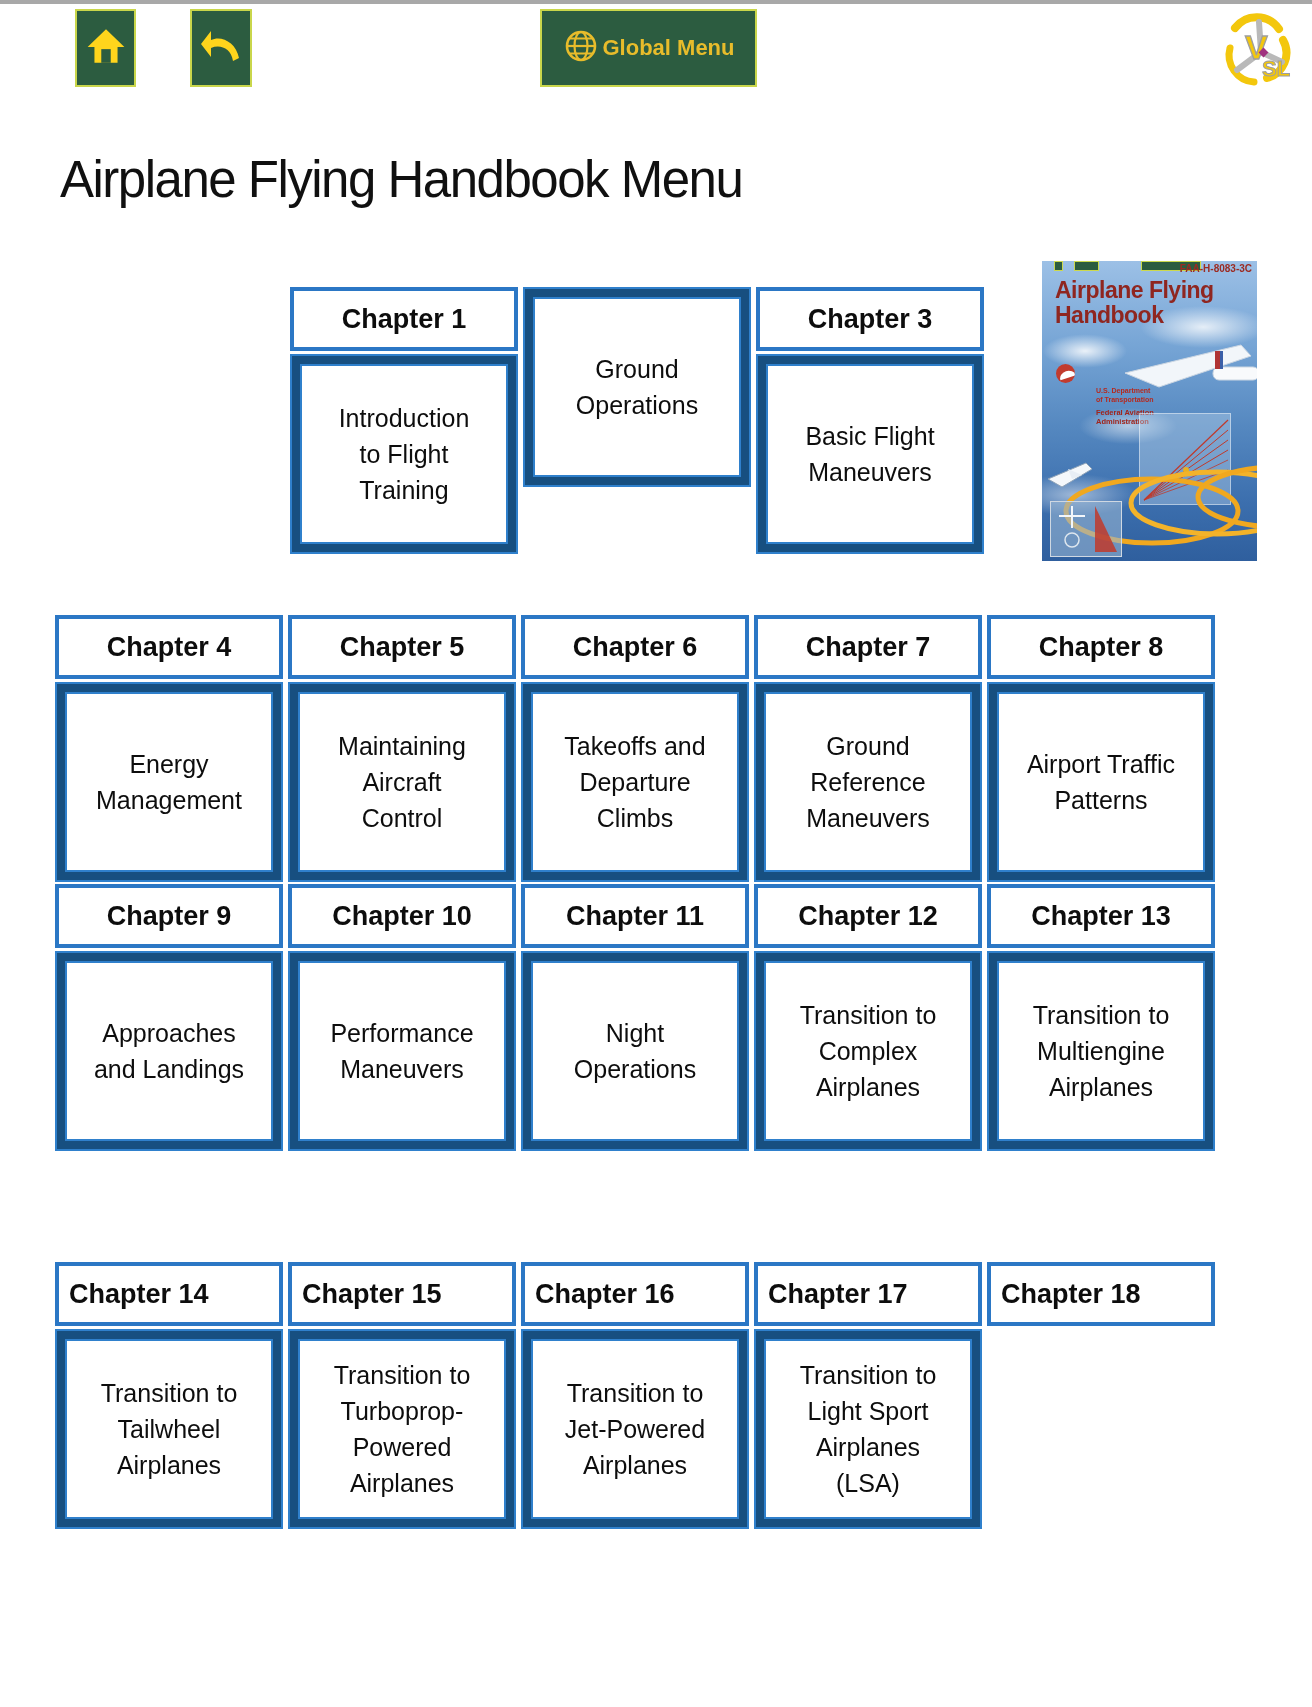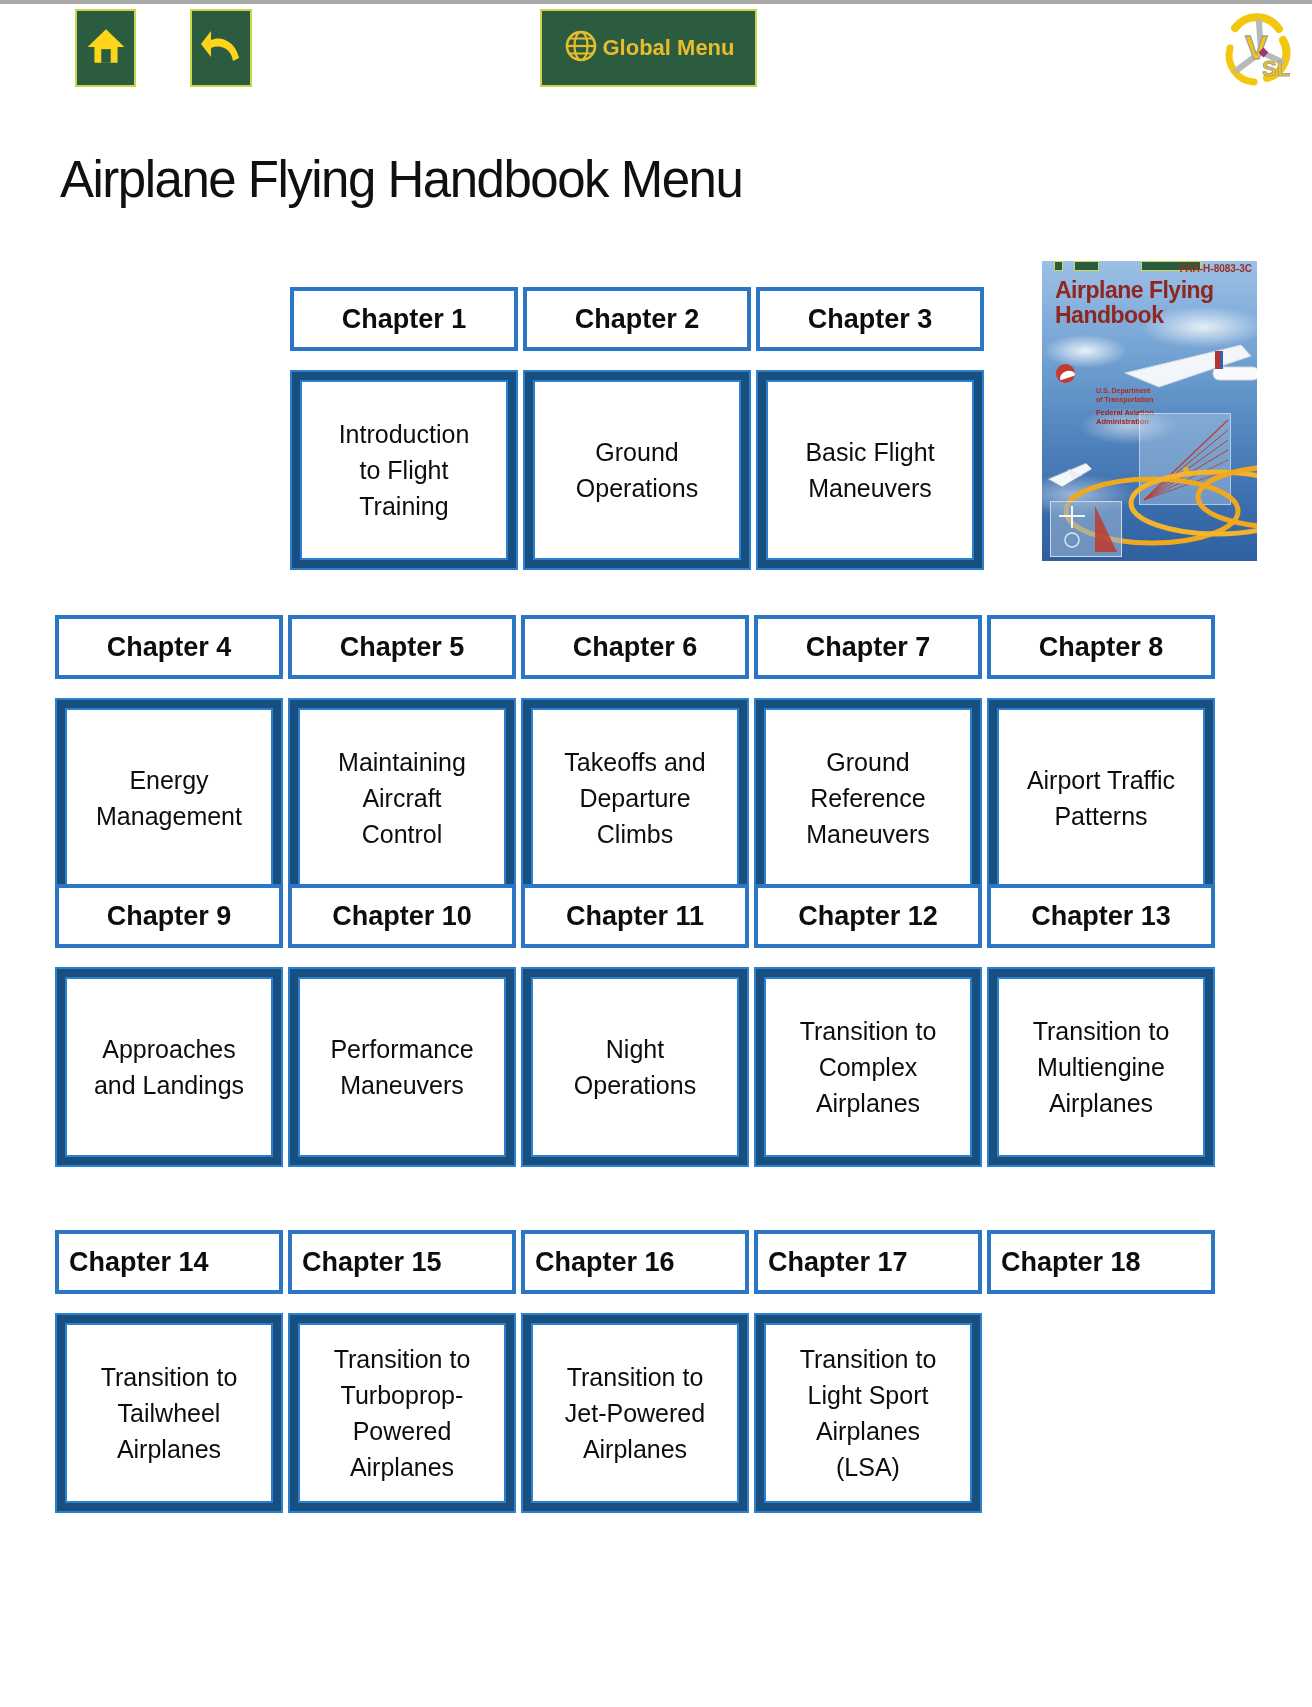--- a/index.html
+++ b/index.html
@@ -27,24 +27,24 @@
     position:absolute; left:60px; top:150px; width:1160px;
     font-size:51px; font-weight:400; letter-spacing:-1.5px; color:#101010;
     white-space:nowrap;
   }
 
   
   .group { position:absolute; display:flex; gap:5px; }
   .g1 { left:290px; top:287px; }
   .g2 { left:55px;  top:615px; }
   .g3 { left:55px;  top:884px; }
-  .g4 { left:55px;  top:1230px; }
+  .g4 { left:55px;  top:1262px; }
   .col { width:228px; display:flex; flex-direction:column; }
   .hdr {
-    height:64px; background:#fff; border:4px solid #2b77c5; margin-bottom:19px;
+    height:64px; background:#fff; border:4px solid #2b77c5; margin-bottom:3px;
     display:flex; align-items:center; justify-content:center;
     font-weight:bold; font-size:27px; color:#0d0d0d;
   }
   .g4 .hdr { justify-content:flex-start; padding-left:10px; }
   .cell {
     height:200px; background:#fff; border:2px solid #2f80cc;
     box-shadow: inset 0 0 0 8px #174f80, inset 0 0 0 10px #2f80cc;
     display:flex; align-items:center; justify-content:center;
     text-align:center; font-size:25px; line-height:1.45; color:#0d0d0d;
     white-space:pre-line; padding:16px; cursor:pointer;
@@ -193,23 +193,20 @@
 <section class="group g1">
   <div class="col">
     <div class="hdr">
         <span>Chapter 1</span>
       </div>
     <div class="cell">Introduction
 to Flight
 Training</div>
   </div>
   <div class="col">
-    <div class="hdr">
-        <span>Chapter 2</span>
-      </div>
     <div class="cell">Ground
 Operations</div>
   </div>
   <div class="col">
     <div class="hdr">
         <span>Chapter 3</span>
       </div>
     <div class="cell">Basic Flight
 Maneuvers</div>
   </div>

